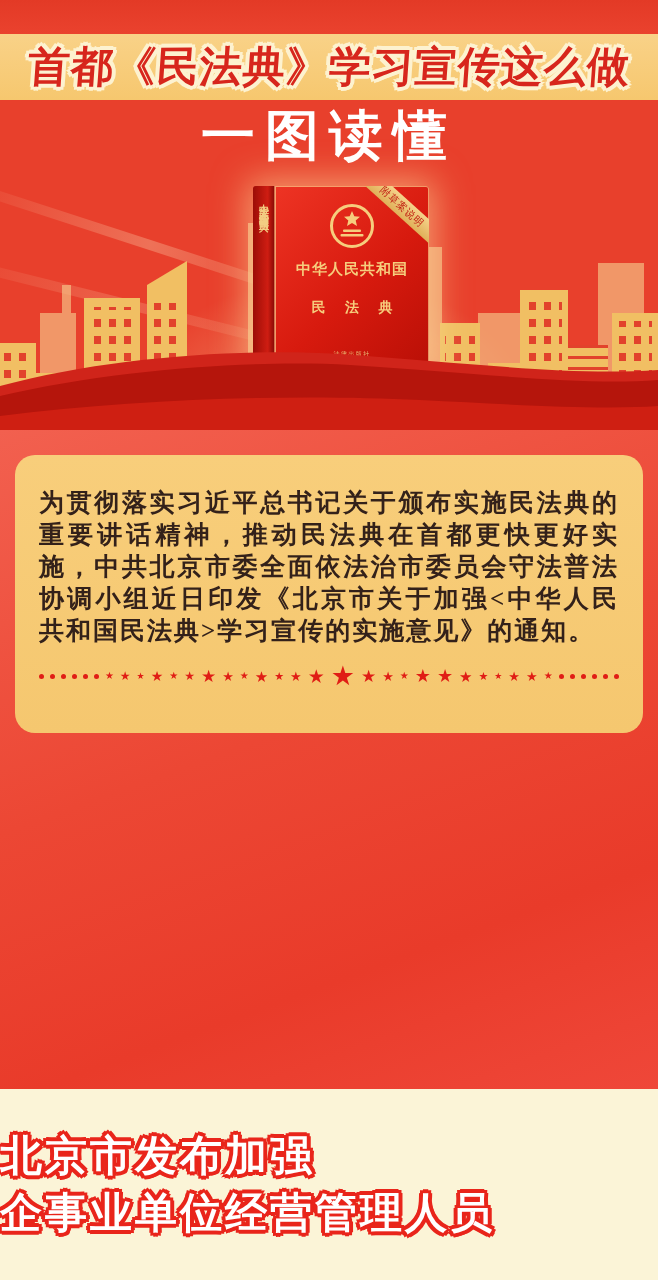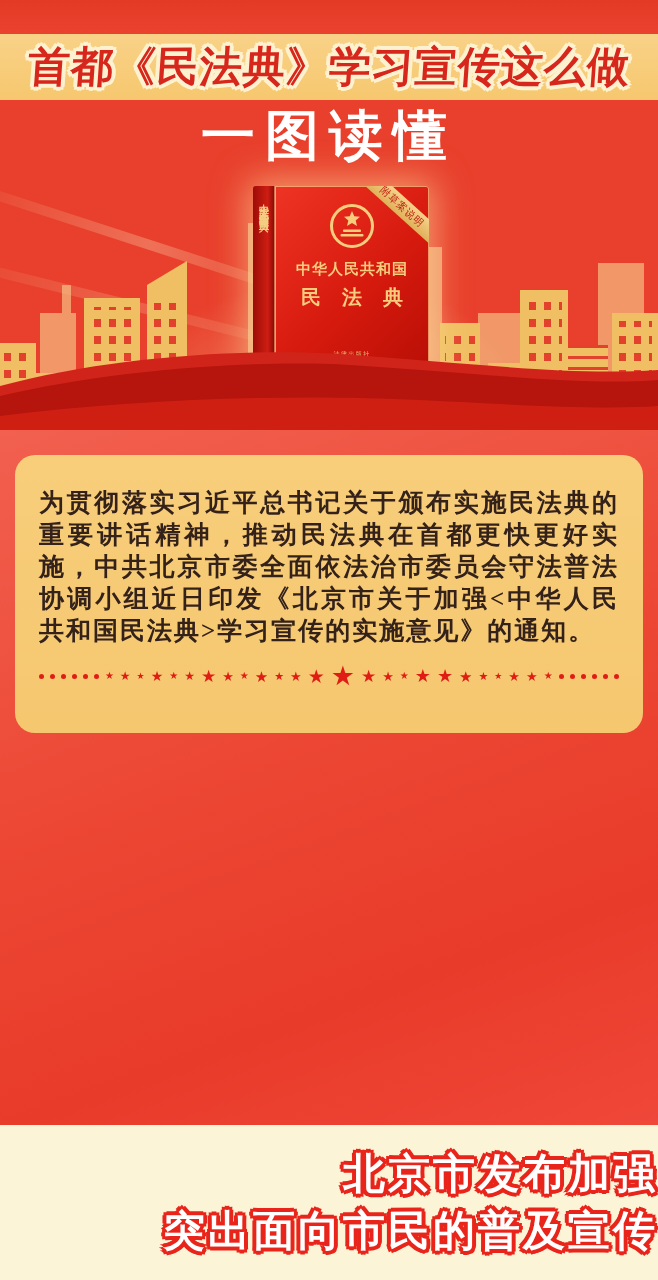--- a/index.html
+++ b/index.html
@@ -52,21 +52,21 @@
   }
   .book-cover{
     flex:1;position:relative;border-radius:0 3px 3px 0;overflow:hidden;
     background:linear-gradient(135deg,#ee3424 0%,#d71a0e 55%,#b90f06 100%);
     box-shadow:inset 0 0 0 1px rgba(255,220,150,.65);
     display:flex;flex-direction:column;align-items:center;
   }
   .emblem{margin-top:16px;width:48px;height:48px;}
   .cover-title1{margin-top:10px;color:#f6cd7d;font-size:15px;font-weight:700;
     letter-spacing:1px;font-family:"Liberation Serif",serif;white-space:nowrap;}
-  .cover-title2{margin-top:5px;color:#f6cd7d;font-size:20px;font-weight:700;
+  .cover-title2{margin-top:20px;color:#f6cd7d;font-size:14px;font-weight:700;
     letter-spacing:8px;font-family:"Liberation Serif",serif;white-space:nowrap;text-indent:8px;text-align:center;}
   .publisher{position:absolute;bottom:9px;left:0;right:0;text-align:center;
     color:#e9bd77;font-size:10px;transform:scale(.62);letter-spacing:2px;}
   .ribbon{
     position:absolute;top:12px;right:-32px;width:118px;transform:rotate(42deg);
     background:linear-gradient(180deg,#f5d28a,#e0b059);color:#c01b10;
     font-size:10px;text-align:center;padding:2px 0;letter-spacing:1px;
   }
   
   .mid{
@@ -82,22 +82,22 @@
     text-align:justify;font-weight:700;font-family:"Liberation Serif",serif;margin:0;
   }
   .star-divider{
     display:flex;align-items:center;justify-content:space-between;
     height:26px;margin:16px 0 18px 0;color:#e01d15;overflow:hidden;
   }
   .star-divider .st{line-height:1;flex:0 0 auto;}
   .star-divider .dt{width:5px;height:5px;border-radius:50%;background:#e01d15;flex:0 0 auto;}
   
   .footer{
-    height:155px;flex:0 0 auto;background:#fbf4d7;
-    display:flex;flex-direction:column;align-items:flex-end;justify-content:center;
+    height:191px;flex:0 0 auto;background:#fbf4d7;
+    display:flex;flex-direction:column;align-items:flex-start;justify-content:center;
   }
   .footer-line{
     color:#ffffff;font-weight:900;font-size:42px;letter-spacing:3px;line-height:1.35;
     white-space:nowrap;
     text-shadow:
       -4px 0 0 #e9251b, 4px 0 0 #e9251b, 0 -4px 0 #e9251b, 0 4px 0 #e9251b,
       -3px -3px 0 #e9251b, 3px 3px 0 #e9251b, -3px 3px 0 #e9251b, 3px -3px 0 #e9251b,
       0 0 2px #e9251b;
   }
 </style>
@@ -228,16 +228,16 @@
           <span class="dt"></span>
           <span class="dt"></span>
           <span class="dt"></span>
           <span class="dt"></span>
         </div>
     </div>
   </div>
 
   <div class="footer">
     <div class="footer-line">北京市发布加强</div>
-    <div class="footer-line">突出面向市民的普及宣传</div>
+    <div class="footer-line">企事业单位经营管理人员</div>
   </div>
 
 </div>
 
 </body></html>

